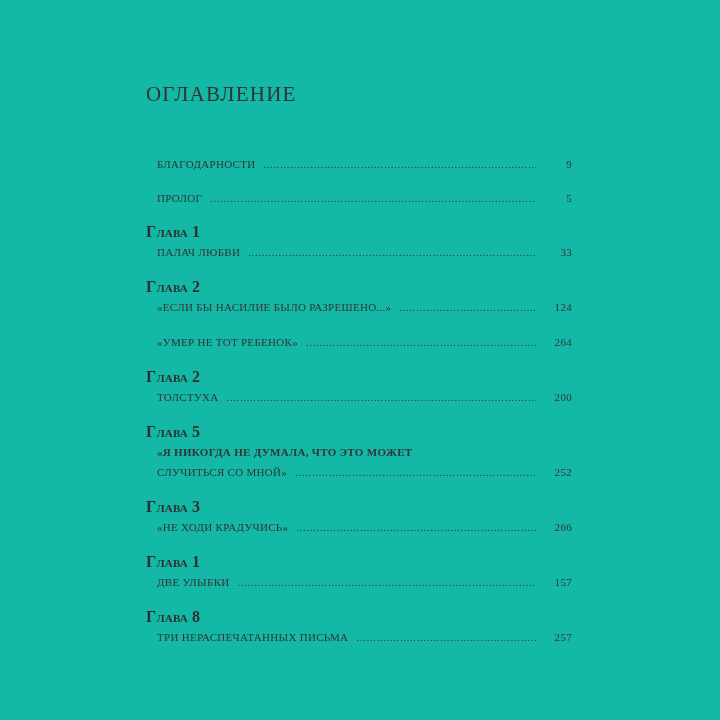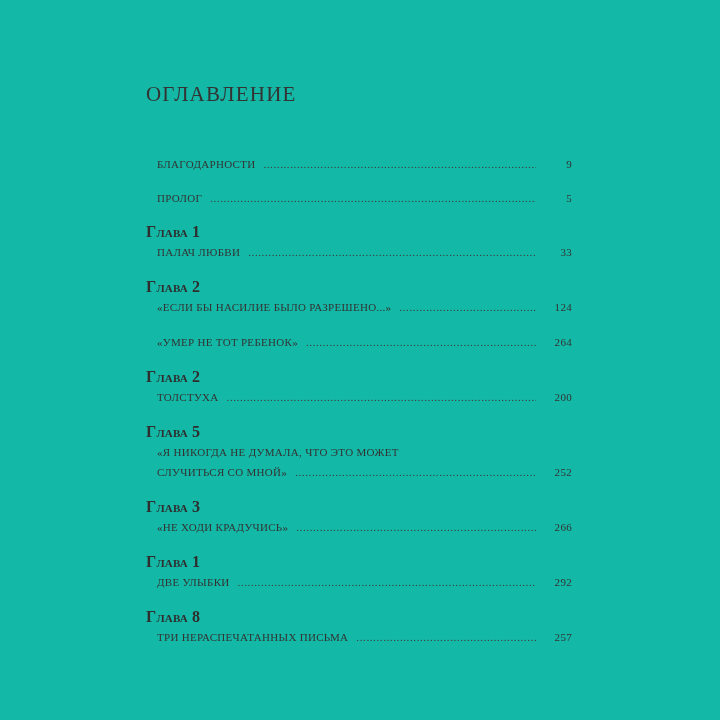--- a/index.html
+++ b/index.html
@@ -41,21 +41,21 @@
   }
   .line {
     display: flex;
     align-items: center;
     margin-left: 11px;
     font-size: 11px;
     line-height: 20px;
     letter-spacing: 0.3px;
   }
   .line .t { white-space: nowrap; }
-  .line.noleader { display: block; white-space: nowrap; }
+  .line.noleader { display: block; white-space: nowrap; font-weight: bold; }
   .dots {
     flex: 1 1 auto;
     overflow: hidden;
     white-space: nowrap;
     margin-left: 8px;
     margin-right: 2px;
     color: #3a3a3a;
   }
   .dots::after {
     content: "..........................................................................................................................................................................";
@@ -147,21 +147,21 @@
         <span class="dots"></span>
         <span class="num">266</span>
       </div>
     </div>
 
     <div class="entry chapter">
       <div class="chapter-label">Глава 1</div>
       <div class="line">
         <span class="t">ДВЕ УЛЫБКИ</span>
         <span class="dots"></span>
-        <span class="num">292</span>
+        <span class="num">157</span>
       </div>
     </div>
 
     <div class="entry chapter">
       <div class="chapter-label">Глава 8</div>
       <div class="line">
         <span class="t">ТРИ НЕРАСПЕЧАТАННЫХ ПИСЬМА</span>
         <span class="dots"></span>
         <span class="num">257</span>
       </div>

